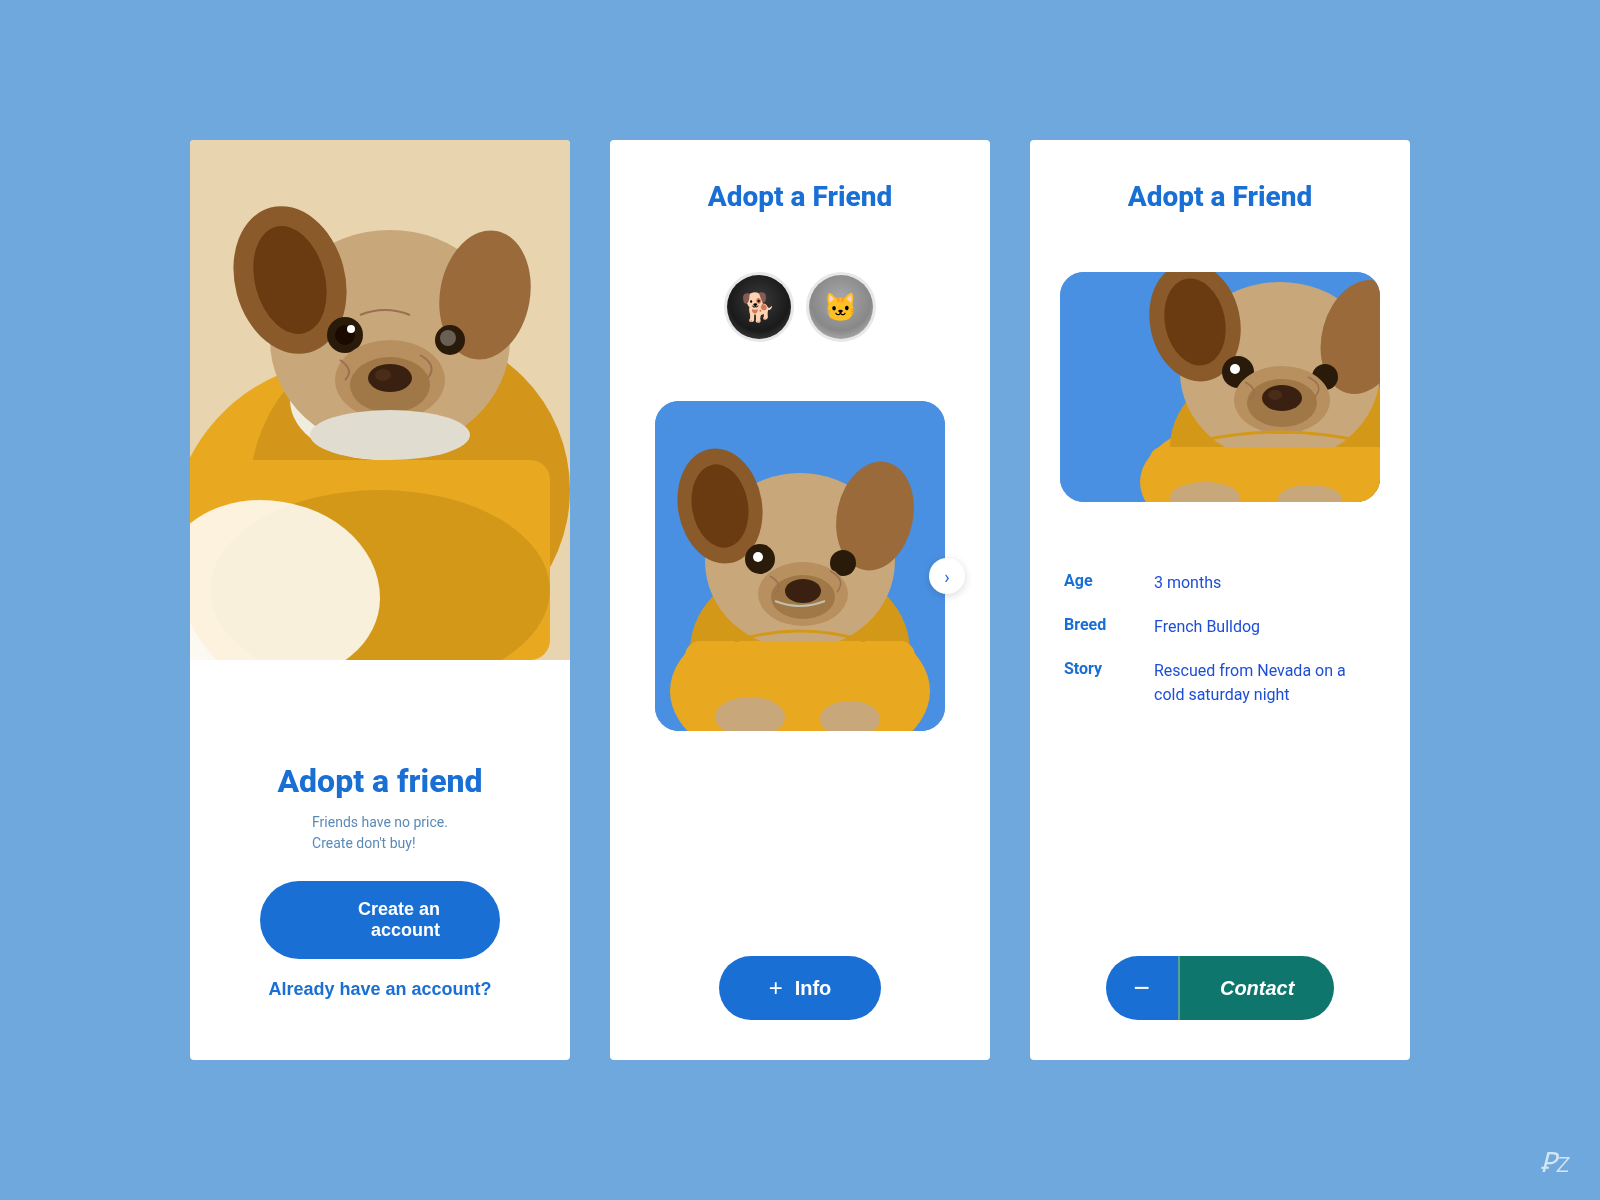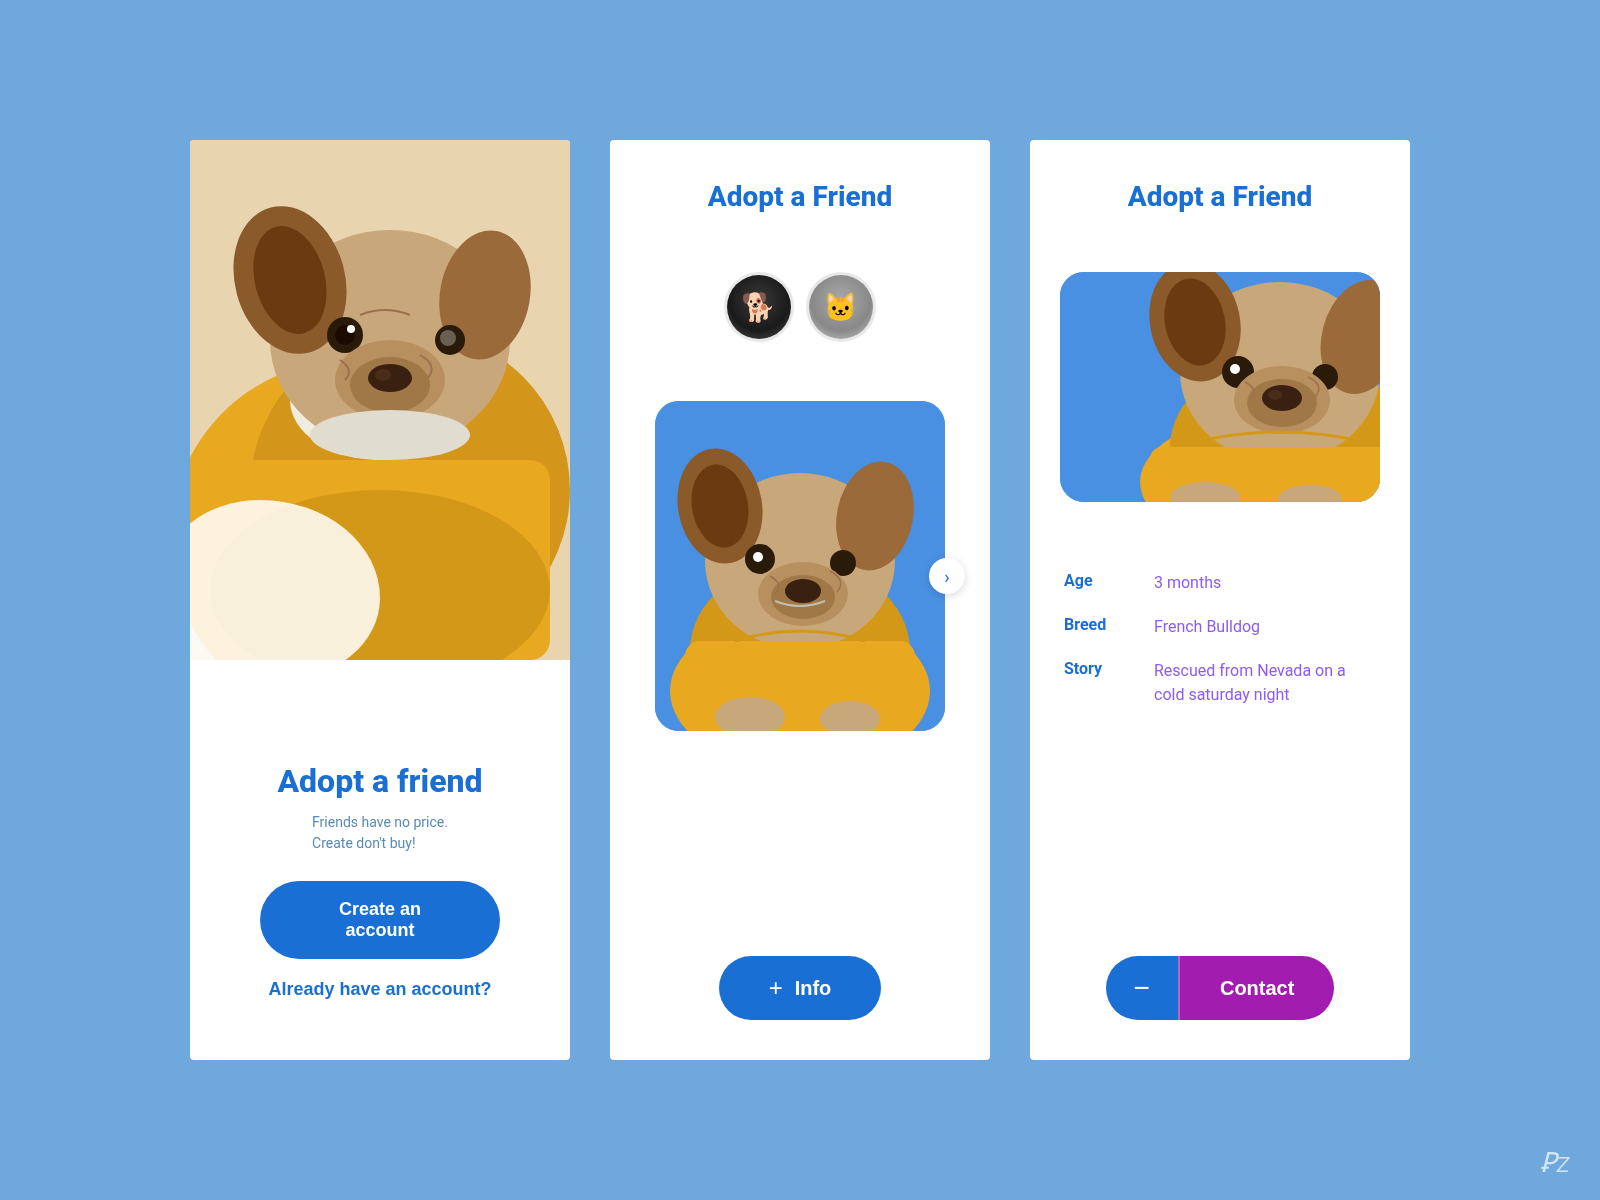--- a/index.html
+++ b/index.html
@@ -86,21 +86,21 @@
       background: #1a6fd4;
       color: #fff;
       border: none;
       border-radius: 50px;
       padding: 18px 60px;
       font-size: 18px;
       font-weight: 700;
       cursor: pointer;
       margin-bottom: 20px;
       width: 240px;
-      text-align: center;
+      text-align: right;
     }
 
     .btn-link {
       background: none;
       border: none;
       color: #1a6fd4;
       font-size: 18px;
       font-weight: 600;
       cursor: pointer;
     }
@@ -253,21 +253,21 @@
 
     .info-label {
       color: #1a6fd4;
       font-weight: 700;
       font-size: 16px;
       width: 90px;
       white-space: nowrap;
     }
 
     .info-value {
-      color: #8b5cf6;
+      color: #1d4ed8;
       font-size: 16px;
       line-height: 1.5;
     }
 
     .card-3-buttons {
       display: flex;
       gap: 0;
       margin-top: auto;
     }
 
@@ -277,29 +277,30 @@
       border: none;
       border-radius: 50px 0 0 50px;
       padding: 18px 28px;
       font-size: 28px;
       font-weight: 300;
       cursor: pointer;
       line-height: 1;
     }
 
     .btn-contact {
-      background: #a21caf;
+      background: #0f766e;
       color: #fff;
       border: none;
       border-radius: 0 50px 50px 0;
       padding: 18px 40px;
       font-size: 20px;
       font-weight: 700;
       cursor: pointer;
       border-left: 2px solid rgba(255,255,255,0.3);
+      font-style: italic;
     }
 
     
     .signature {
       position: absolute;
       bottom: 20px;
       right: 30px;
       color: rgba(255,255,255,0.7);
       font-size: 28px;
       font-style: italic;

